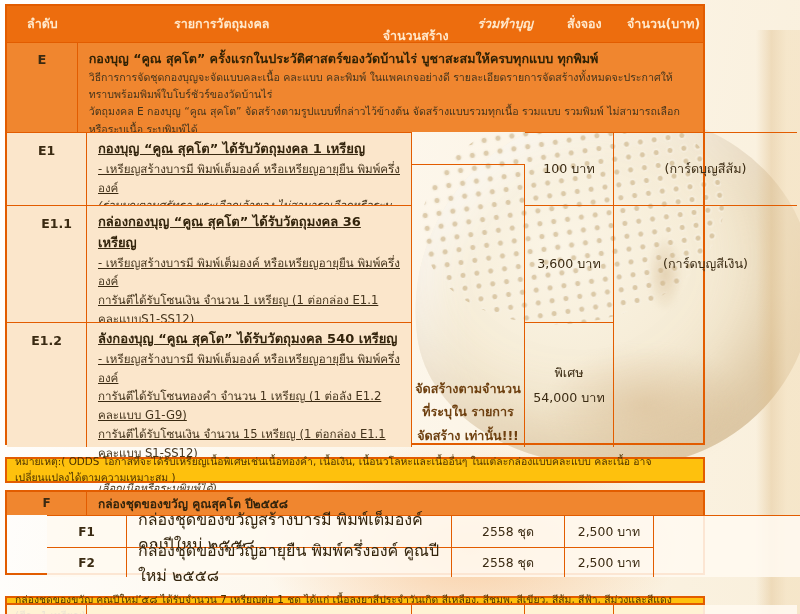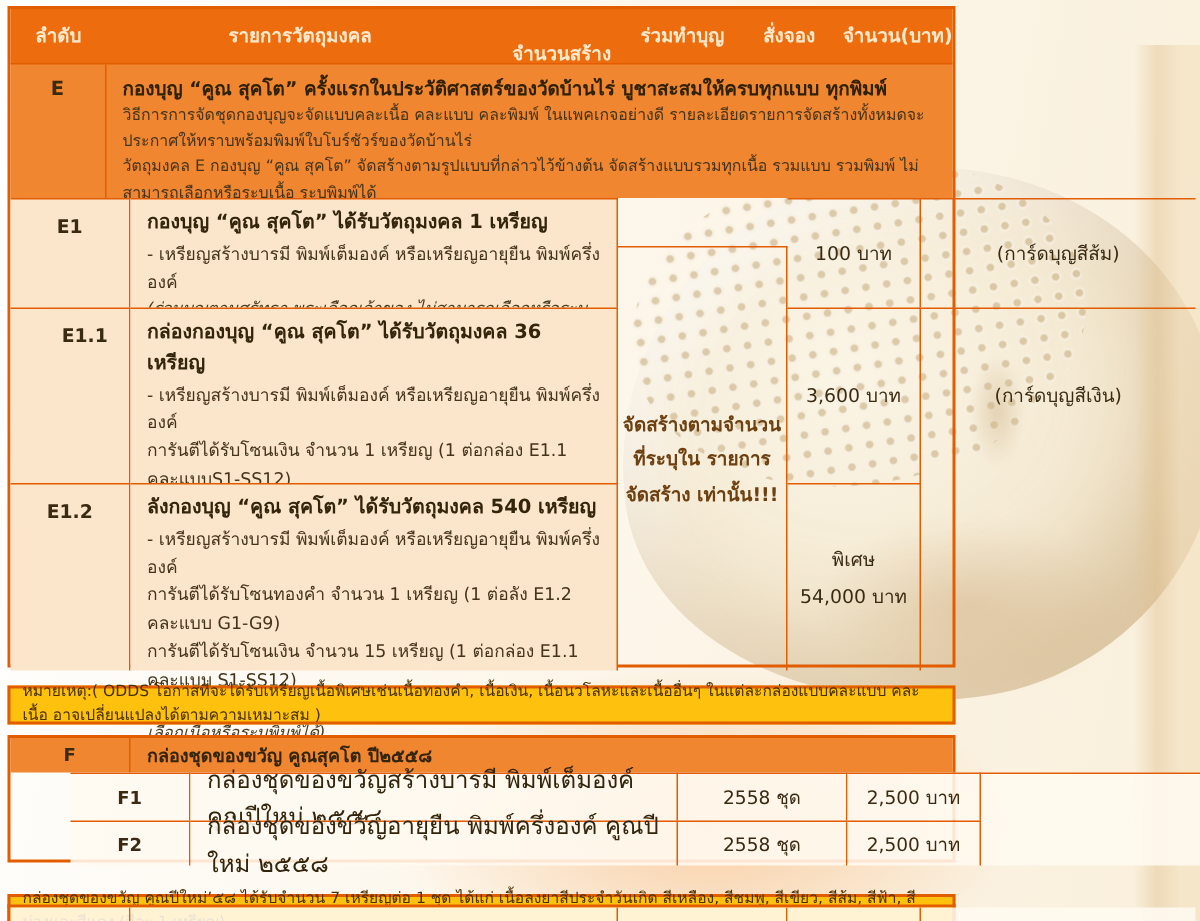--- a/index.html
+++ b/index.html
@@ -23,41 +23,41 @@
         box-shadow:inset -28px -34px 70px rgba(203,172,125,.55),inset 12px 16px 45px rgba(255,255,255,.85);}
   .curls{position:absolute;left:420px;top:108px;width:305px;height:215px;
         border-radius:50%;transform:rotate(-9deg);opacity:.8;
         background-image:radial-gradient(circle,rgba(206,183,142,.85) 2px,rgba(247,240,226,.95) 3px,rgba(247,240,226,0) 5px);
         background-size:14px 13px;}
   .face-shade{position:absolute;left:545px;top:345px;width:200px;height:120px;border-radius:50%;
         background:radial-gradient(ellipse,rgba(214,184,142,.55),rgba(214,184,142,0) 70%);filter:blur(4px);}
   .ear{position:absolute;left:648px;top:238px;width:34px;height:72px;border-radius:50%;
         background:radial-gradient(ellipse,rgba(210,182,140,.5),rgba(210,182,140,0) 75%);filter:blur(2px);}
   
-  .blk{position:absolute;left:5px;width:632px;border:2px solid var(--border);}
+  .blk{position:absolute;left:5px;width:700px;border:2px solid var(--border);}
   .tbl{top:4px;height:441px;}
   .thead{display:flex;height:36px;background:var(--header-bg);align-items:center;}
   .thead span{display:block;text-align:center;font-size:12.5px;font-weight:bold;color:var(--header-text);line-height:1.4;}
-  .w1{width:80px;} .w2{width:325px;} .w3{width:113px;margin-top:24px;} .w4{width:89px;} .w5{width:90px;} .w6{width:89px;}
+  .w1{width:80px;} .w2{width:325px;} .w3{width:113px;margin-top:24px;} .w4{width:89px;font-style:italic;} .w5{width:90px;} .w6{width:89px;}
   .row-e{display:flex;height:90px;background:var(--section-bg);border-top:1px solid var(--border);}
   .id-cell{width:80px;display:flex;align-items:flex-start;justify-content:center;padding-top:9px;
            font-size:13px;font-weight:bold;border-right:1px solid var(--border);}
   .row-e .desc{width:706px;padding:6px 10px 0 11px;}
   .sec-title{font-size:12.6px;font-weight:bold;line-height:1.6;color:#2f2104;}
   .sec-body{font-size:10.6px;line-height:1.62;color:#44341c;}
   .egrid{display:grid;grid-template-columns:80px 325px 113px 89px 183px;grid-template-rows:73px 117px 125px;}
   .egrid>div{border-top:1px solid var(--border);}
   .cell-id{background:var(--cell-bg);border-right:1px solid var(--border);
            display:flex;justify-content:center;padding-top:10px;font-size:12.5px;font-weight:bold;}
-  .cell-desc{background:var(--cell-bg);border-right:1px solid var(--border);padding:6px 8px 0 11px;}
+  .cell-desc{background:var(--cell-bg);border-right:1px solid var(--border);padding:6px 8px 0 11px;text-decoration:underline;}
   .t-item{font-size:13px;font-weight:bold;line-height:1.6;color:#33240c;}
   .t-line{font-size:11.6px;line-height:1.62;color:#44341c;}
   .t-note{font-size:11px;font-style:italic;line-height:1.6;color:#4a3a20;}
   .cell-qty{grid-column:3;grid-row:1/span 3;border-right:1px solid var(--border);
-            display:flex;flex-direction:column;justify-content:center;align-items:center;margin-top:32px;}
+            display:flex;flex-direction:column;justify-content:flex-end;align-items:center;margin-top:32px;}
   .qty-line{font-size:12.6px;font-weight:bold;color:#6e4010;line-height:1.85;white-space:nowrap;}
   .cell-price{border-right:1px solid var(--border);display:flex;flex-direction:column;
               justify-content:center;align-items:center;font-size:12.6px;color:#3a2a12;line-height:2;}
   .cell-order{display:flex;flex-direction:column;justify-content:center;align-items:center;
               font-size:12.6px;color:#3a2a12;line-height:2;}
   .note{background:var(--note-bg);display:flex;align-items:center;padding:0 8px;
         font-size:10.4px;color:#4a3100;line-height:1.5;}
   .note1{top:457px;height:26px;}
   .note2{top:596px;height:23px;}
   .fblk{top:490px;height:85px;}

